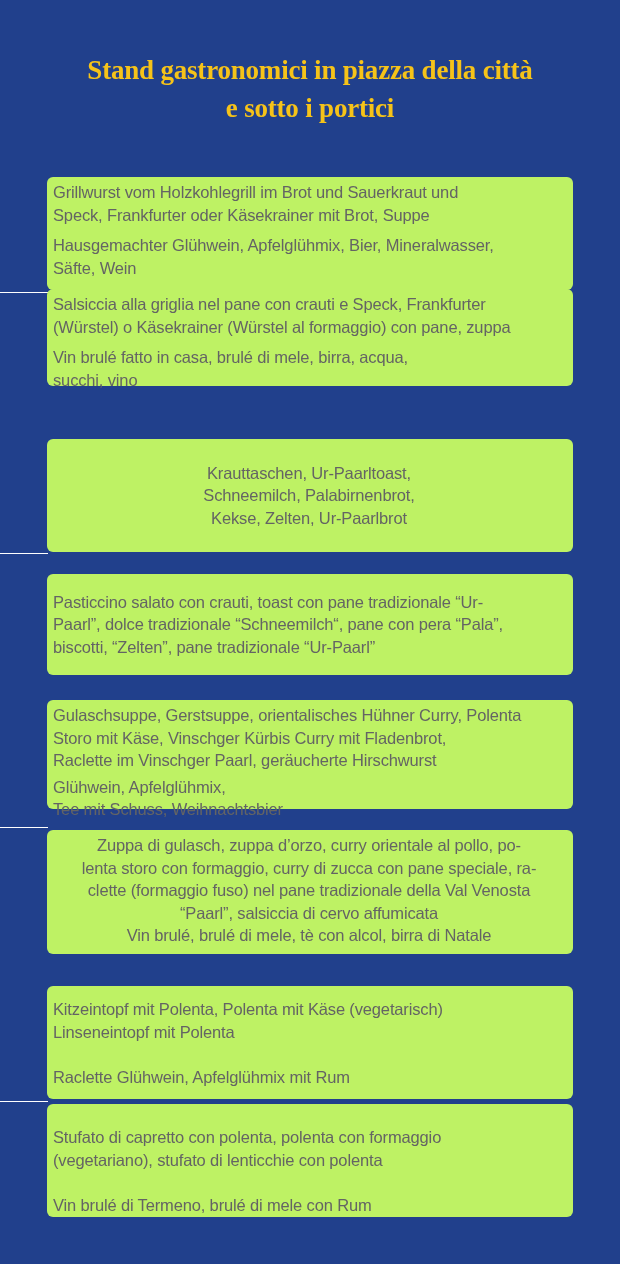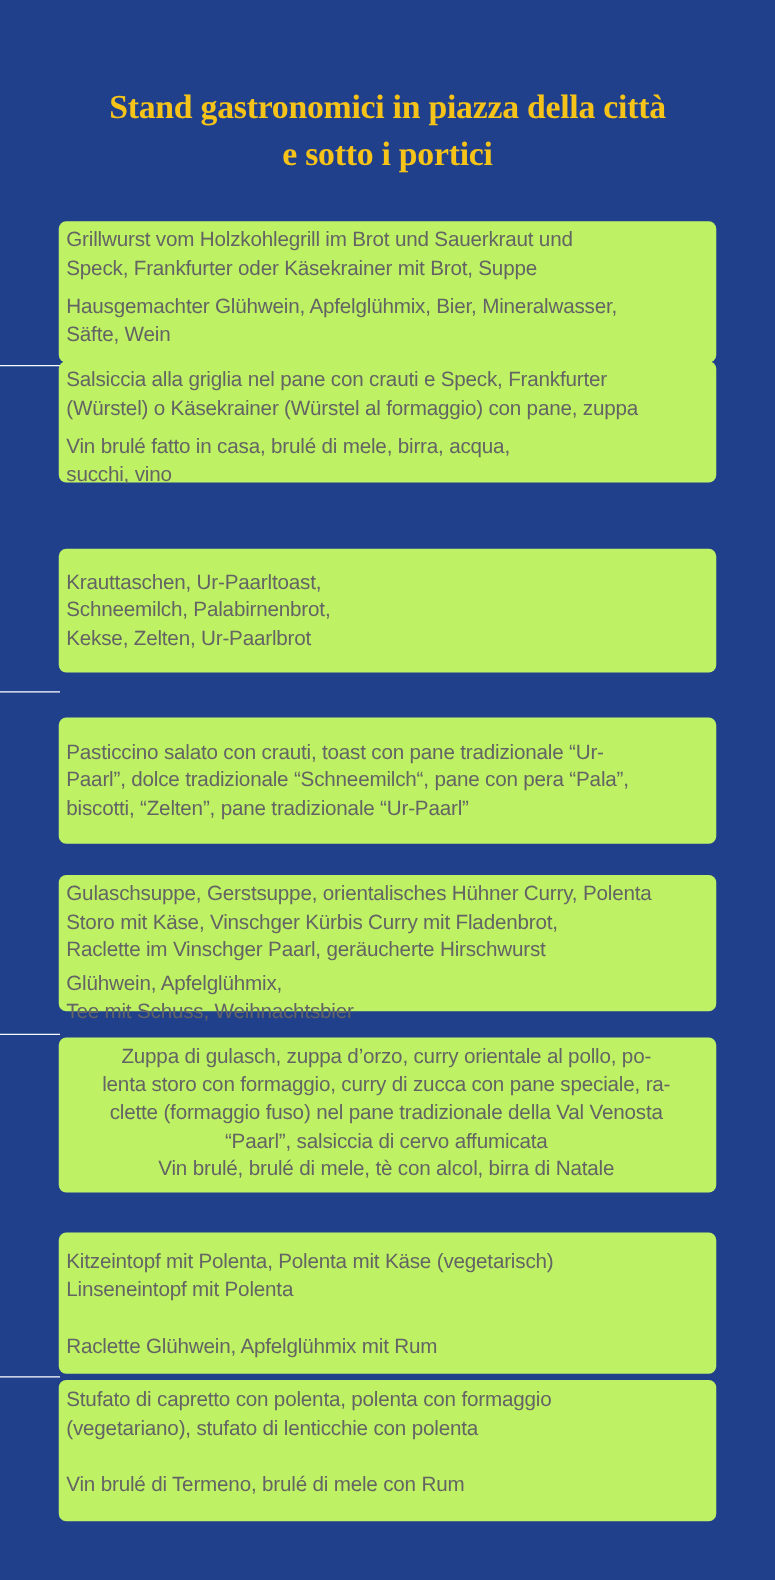--- a/index.html
+++ b/index.html
@@ -10,21 +10,21 @@
       width: 620px;
       height: 1264px;
       background: #21408c;
       position: relative;
       overflow: hidden;
       font-family: "Liberation Sans", sans-serif;
     }
     .title {
       position: absolute;
       left: 0;
-      top: 48px;
+      top: 33px;
       width: 620px;
       text-align: center;
       color: #f6c319;
       font-family: "Liberation Serif", serif;
       font-size: 27px;
       line-height: 38px;
       letter-spacing: -0.2px;
     }
     .title span { display: block; }
     .card {
@@ -76,21 +76,21 @@
 Säfte, Wein</p>
 </div>
 <div class="divider" style="top:292px;"></div>
 <div class="card" style="top:289px;height:97px;">
   <p>Salsiccia alla griglia nel pane con crauti e Speck, Frankfurter
 (Würstel) o Käsekrainer (Würstel al formaggio) con pane, zuppa</p>
   <p class="gap">Vin brulé fatto in casa, brulé di mele, birra, acqua,
 succhi, vino</p>
 </div>
 
-<div class="card center-v" style="top:439px;height:99px;">
+<div class="card center-v" style="top:439px;height:113px;text-align:center;">
   <p>Krauttaschen, Ur-Paarltoast,
 Schneemilch, Palabirnenbrot,
 Kekse, Zelten, Ur-Paarlbrot</p>
 </div>
 <div class="divider" style="top:553px;"></div>
 <div class="card center-v" style="top:574px;height:101px;">
   <p>Pasticcino salato con crauti, toast con pane tradizionale “Ur-
 Paarl”, dolce tradizionale “Schneemilch“, pane con pera “Pala”,
 biscotti, “Zelten”, pane tradizionale “Ur-Paarl”</p>
 </div>
@@ -110,17 +110,17 @@
 “Paarl”, salsiccia di cervo affumicata</p>
   <p class="nogap">Vin brulé, brulé di mele, tè con alcol, birra di Natale</p>
 </div>
 
 <div class="card" style="top:986px;height:113px;padding-top:12px;">
   <p>Kitzeintopf mit Polenta, Polenta mit Käse (vegetarisch)
 Linseneintopf mit Polenta</p>
   <p class="gap-lg">Raclette Glühwein, Apfelglühmix mit Rum</p>
 </div>
 <div class="divider" style="top:1101px;"></div>
-<div class="card" style="top:1104px;height:113px;padding-top:5px;">
+<div class="card" style="top:1104px;height:113px;padding-top:22px;">
   <p>Stufato di capretto con polenta, polenta con formaggio
 (vegetariano), stufato di lenticchie con polenta</p>
   <p class="gap-lg">Vin brulé di Termeno, brulé di mele con Rum</p>
 </div>
 
 </body></html>

